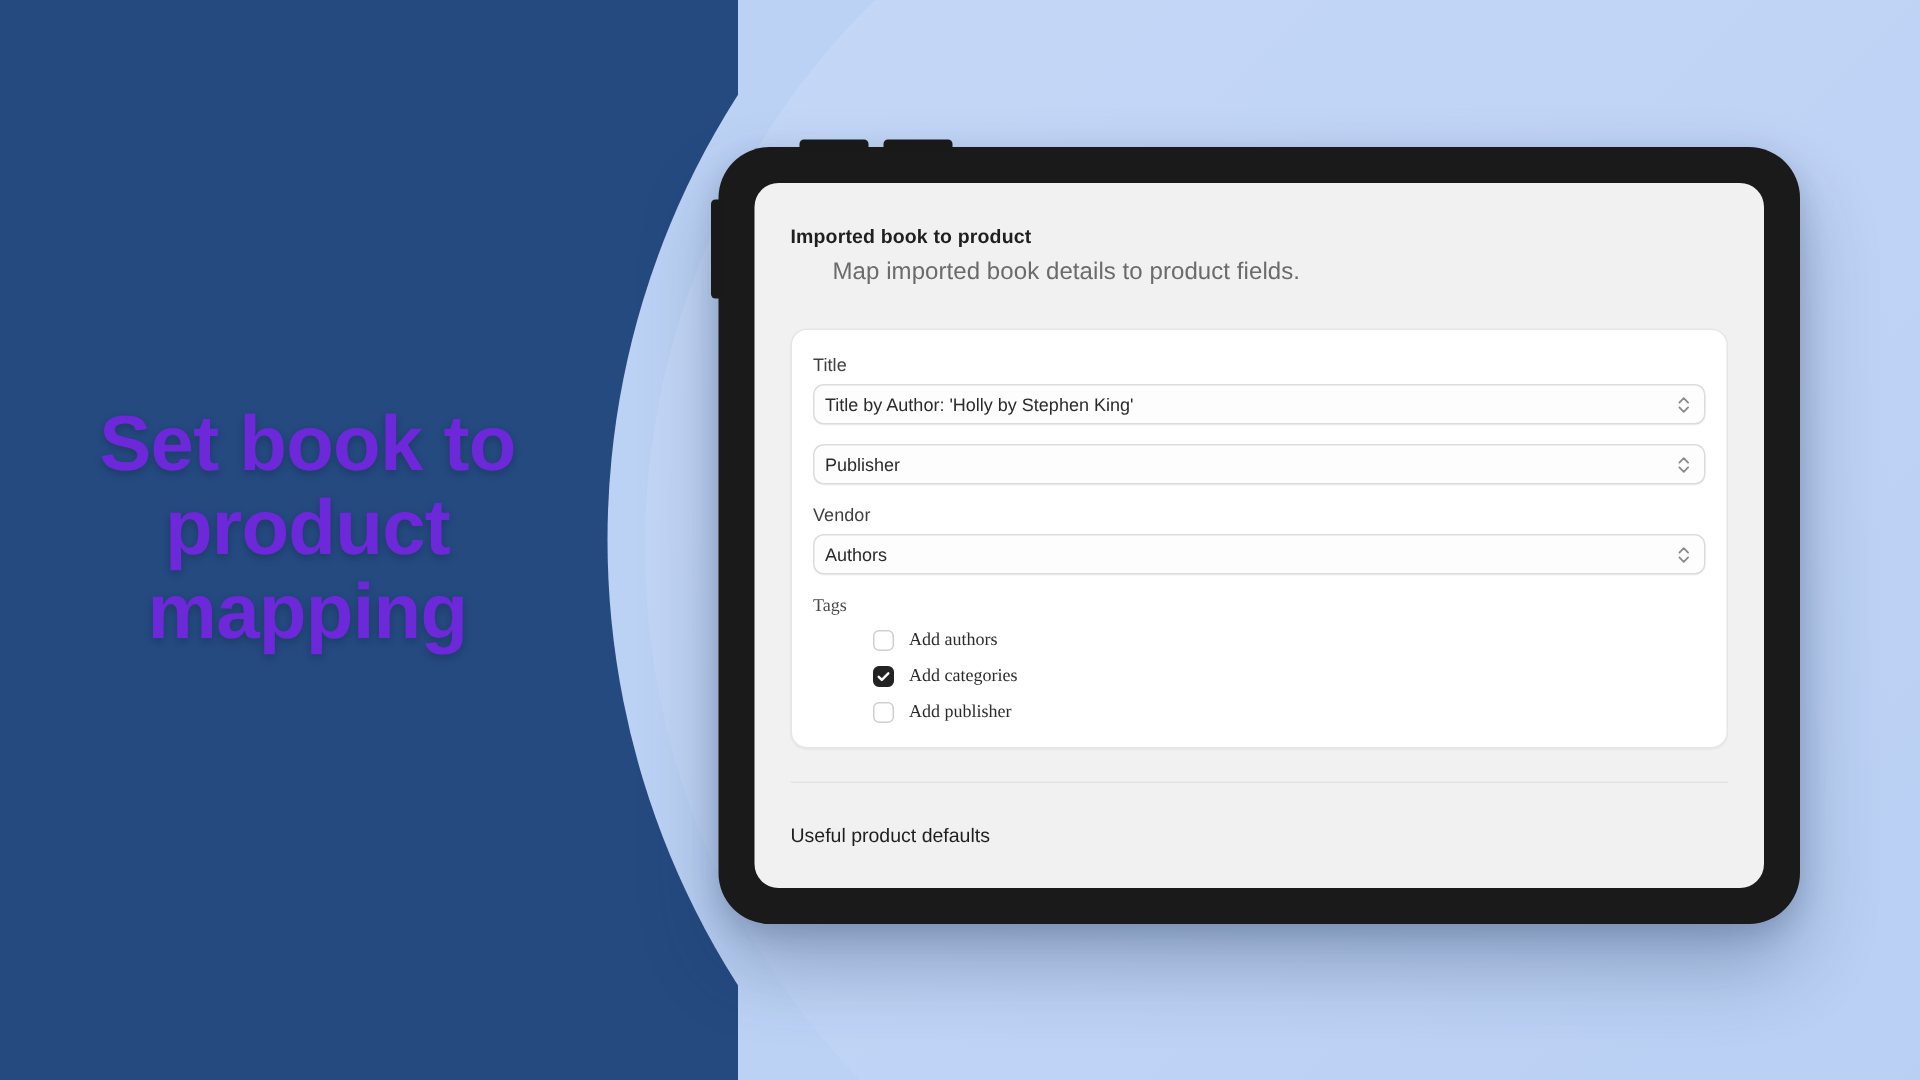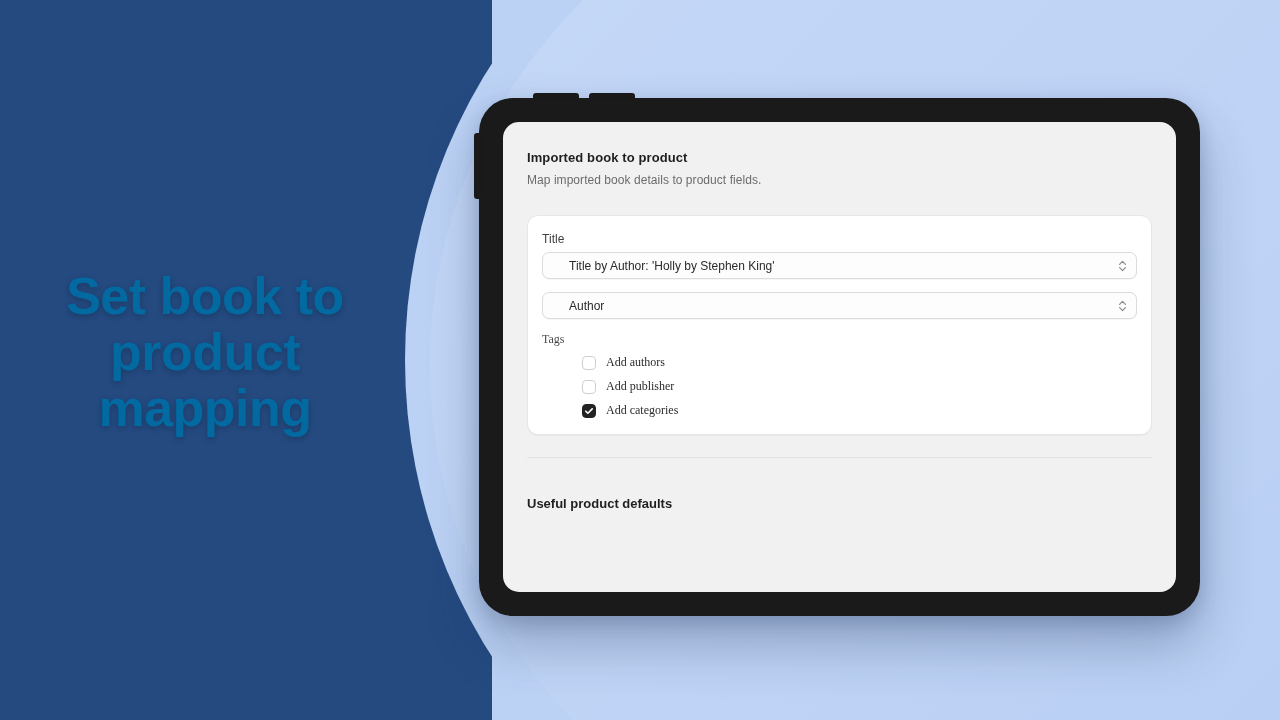--- a/index.html
+++ b/index.html
@@ -58,21 +58,21 @@
   }
 
   
   .headline {
     position: absolute;
     z-index: 10;
     left: 0px;
     top: 268px;
     width: 410px;
     text-align: center;
-    color: #0369a1;
+    color: #6d28d9;
     font-size: 52px;
     line-height: 56px;
     font-weight: bold;
     letter-spacing: -0.5px;
     text-shadow: 0 2px 6px rgba(0,0,0,0.22);
   }
 
   
   .tablet {
     position: absolute;
@@ -128,23 +128,24 @@
 
   .section-title {
     font-size: 13px;
     font-weight: bold;
     color: #1f1f1f;
     letter-spacing: 0.1px;
   }
 
   .section-sub {
     margin-top: 8px;
-    font-size: 12px;
+    font-size: 16px;
     color: #6b6b6b;
     letter-spacing: 0.05px;
+    margin-left: 28px;
   }
 
   .card {
     margin-top: 28px;
     background: #ffffff;
     border: 1px solid #e6e6e6;
     border-radius: 11px;
     padding: 16px 14px 16px 14px;
     box-shadow: 0 1px 1px rgba(0,0,0,0.04);
   }
@@ -160,21 +161,21 @@
   }
 
   .select {
     position: relative;
     height: 27px;
     background: #fdfdfd;
     border: 1px solid #dcdcdc;
     border-radius: 7px;
     display: flex;
     align-items: center;
-    padding: 0 28px 0 26px;
+    padding: 0 28px 0 7px;
     font-size: 12px;
     color: #2b2b2b;
     box-shadow: 0 1px 0 rgba(0,0,0,0.03);
     cursor: pointer;
     white-space: nowrap;
     overflow: hidden;
   }
 
   .chev {
     position: absolute;
@@ -229,23 +230,23 @@
     color: #2b2b2b;
   }
 
   .divider {
     margin-top: 22px;
     height: 1px;
     background: #e3e3e3;
   }
 
   .footer-title {
-    margin-top: 38px;
+    margin-top: 27px;
     font-size: 13px;
-    font-weight: bold;
+    font-weight: normal;
     color: #1f1f1f;
   }
 </style>
 </head>
 <body>
 
 <div class="bg-light"></div>
 <div class="bg-dark"></div>
 <div class="bg-circle"></div>
 <div class="bg-circle-soft"></div>
@@ -274,55 +275,65 @@
             <span class="chev">
               <svg width="9" height="14" viewBox="0 0 9 14" fill="none" stroke="#8a8a8a" stroke-width="1.2" stroke-linecap="round" stroke-linejoin="round">
                 <path d="M1.6 5.4 L4.5 2.4 L7.4 5.4"></path>
                 <path d="M1.6 8.6 L4.5 11.6 L7.4 8.6"></path>
               </svg>
             </span>
           </div>
         </div>
 
         <div class="field">
-        </div>
-
-        <div class="field">
           <div class="select">
-            <span>Author</span>
+            <span>Publisher</span>
             <span class="chev">
               <svg width="9" height="14" viewBox="0 0 9 14" fill="none" stroke="#8a8a8a" stroke-width="1.2" stroke-linecap="round" stroke-linejoin="round">
                 <path d="M1.6 5.4 L4.5 2.4 L7.4 5.4"></path>
                 <path d="M1.6 8.6 L4.5 11.6 L7.4 8.6"></path>
               </svg>
             </span>
           </div>
         </div>
 
         <div class="field">
+          <div class="field-label">Vendor</div>
+          <div class="select">
+            <span>Authors</span>
+            <span class="chev">
+              <svg width="9" height="14" viewBox="0 0 9 14" fill="none" stroke="#8a8a8a" stroke-width="1.2" stroke-linecap="round" stroke-linejoin="round">
+                <path d="M1.6 5.4 L4.5 2.4 L7.4 5.4"></path>
+                <path d="M1.6 8.6 L4.5 11.6 L7.4 8.6"></path>
+              </svg>
+            </span>
+          </div>
+        </div>
+
+        <div class="field">
           <div class="tags-label">Tags</div>
 
           <div class="check-row">
             <span class="cb"></span>
             <span class="check-label">Add authors</span>
-          </div>
-
-          <div class="check-row">
-            <span class="cb"></span>
-            <span class="check-label">Add publisher</span>
           </div>
 
           <div class="check-row">
             <span class="cb checked">
               <svg width="10" height="10" viewBox="0 0 10 10" fill="none" stroke="#ffffff" stroke-width="1.6" stroke-linecap="round" stroke-linejoin="round">
                 <path d="M1.8 5.2 L3.9 7.3 L8.2 2.9"></path>
               </svg>
             </span>
             <span class="check-label">Add categories</span>
           </div>
+
+          <div class="check-row">
+            <span class="cb"></span>
+            <span class="check-label">Add publisher</span>
+          </div>
         </div>
 
       </div>
 
       <div class="divider"></div>
 
       <div class="footer-title">Useful product defaults</div>
 
     </div>
   </div>

